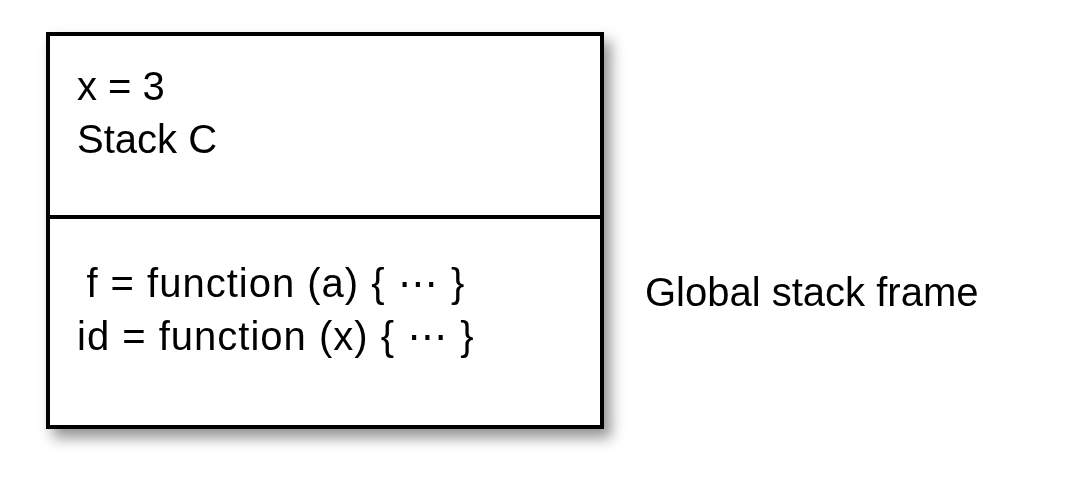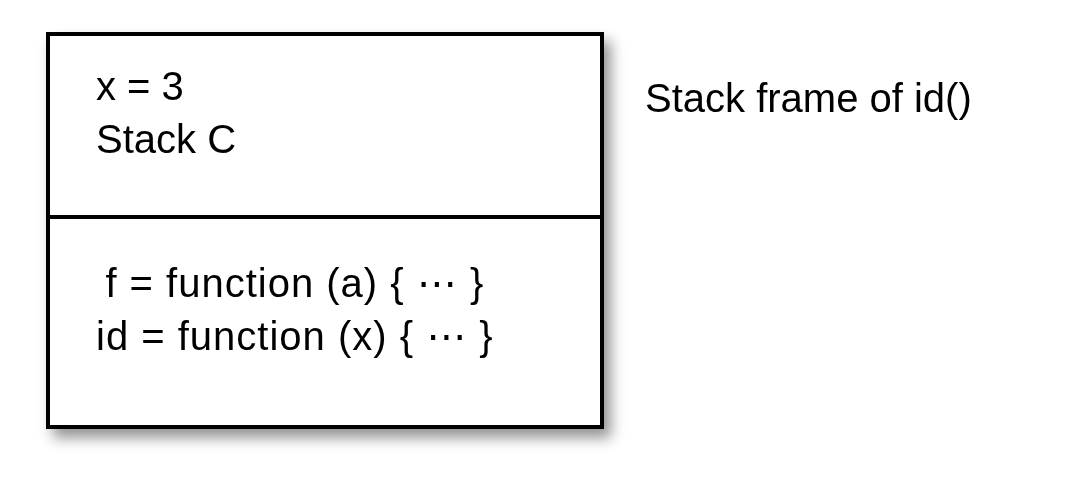--- a/index.html
+++ b/index.html
@@ -54,21 +54,21 @@
     border-bottom: 4px solid #000000;
   }
 
   #frame-global {
     height: 206px;
     text-align: center;
   }
 
   .frame-lines {
     position: absolute;
-    left: 46px;
+    left: 27px;
   }
 
   #frame-id .frame-lines {
     top: 24px;
   }
 
   #frame-global .frame-lines {
     top: 38px;
   }
 
@@ -118,16 +118,16 @@
 
     <div class="stack-frame" id="frame-global">
       <div class="frame-lines">
         <div class="frame-line ellipsis-glyph">f = function (a) { ⋯ }</div>
         <div class="frame-line ellipsis-glyph">id = function (x) { ⋯ }</div>
       </div>
     </div>
 
   </div>
 
-  <div class="frame-caption" id="caption-id">Stack frame of id()</div>
 
+  <div class="frame-caption" id="caption-global">Global stack frame</div>
 
 </div>
 
 </body></html>

